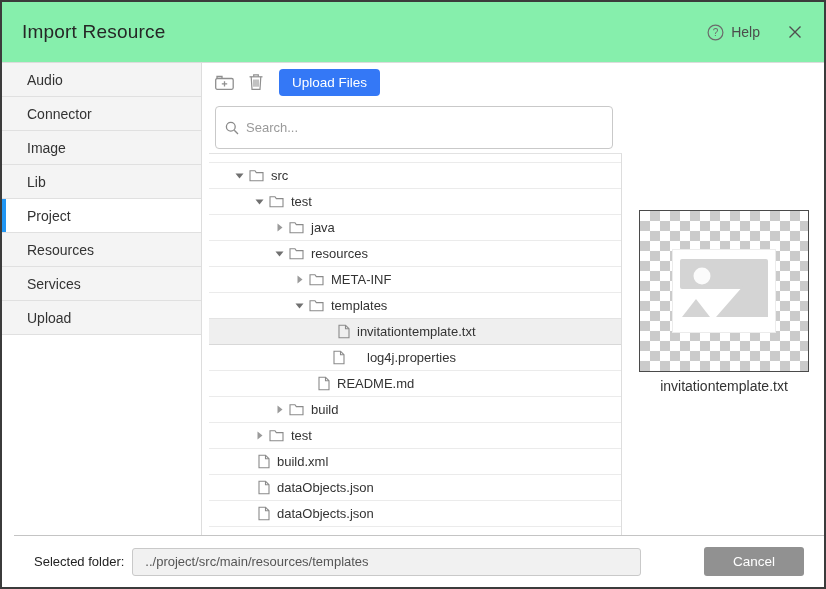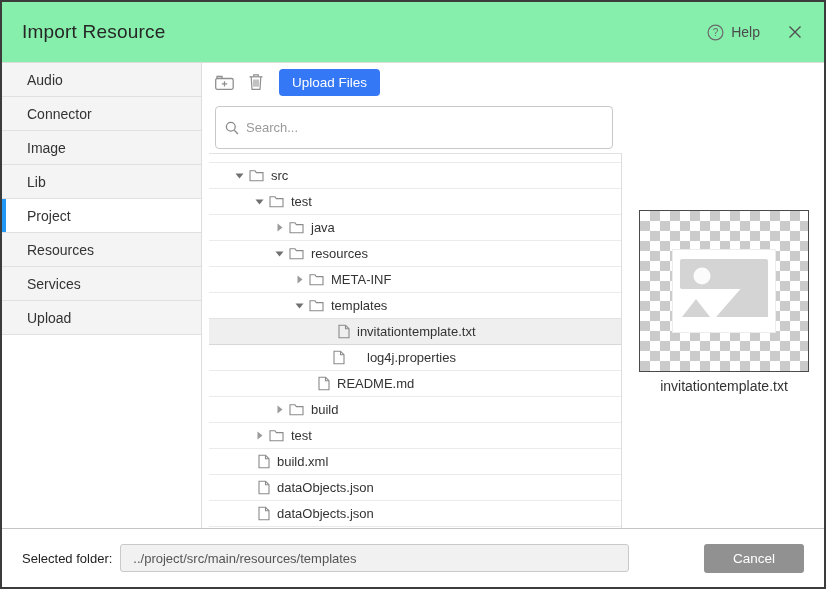--- a/index.html
+++ b/index.html
@@ -59,22 +59,22 @@
                    linear-gradient(45deg,#cbcbcb 25%,transparent 25%,transparent 75%,#cbcbcb 75%),
                    linear-gradient(45deg,#cbcbcb 25%,transparent 25%,transparent 75%,#cbcbcb 75%);
                  background-size:20px 20px; background-position:0 0,10px 10px;
                  display:flex; align-items:center; justify-content:center; }
   .preview-card { width:104px; height:84px; background:#fff; border:1px solid #ececec;
                   display:flex; align-items:center; justify-content:center; }
   .preview-caption { position:absolute; left:17px; top:315px; width:170px; text-align:center;
                      font-size:14px; color:#333; }
 
   
-  .ftr { height:59px; flex:0 0 auto; border-top:1px solid #c4c4c4; background:#fff;
-         display:flex; align-items:center; padding:0 20px; }
+  .ftr { height:52px; flex:0 0 auto; border-top:1px solid #c4c4c4; background:#fff;
+         display:flex; align-items:center; padding:0 20px;margin-left:12px; }
   .ftr-label { font-size:13px; color:#222; margin-right:8px; white-space:nowrap; }
   .ftr-input { width:509px; height:28px; background:#f1f1f1; border:1px solid #c9c9c9;
                border-radius:3px; padding:0 12px; font-size:13px; color:#555;
                font-family:"Liberation Sans",sans-serif; }
   .cancel-btn { margin-left:auto; width:100px; height:29px; background:var(--cancel-gray,#919191);
                 border:none; border-radius:3px; color:#fff; font-size:13.5px; cursor:pointer;
                 font-family:"Liberation Sans",sans-serif; }
 </style>
 </head>
 <body>

